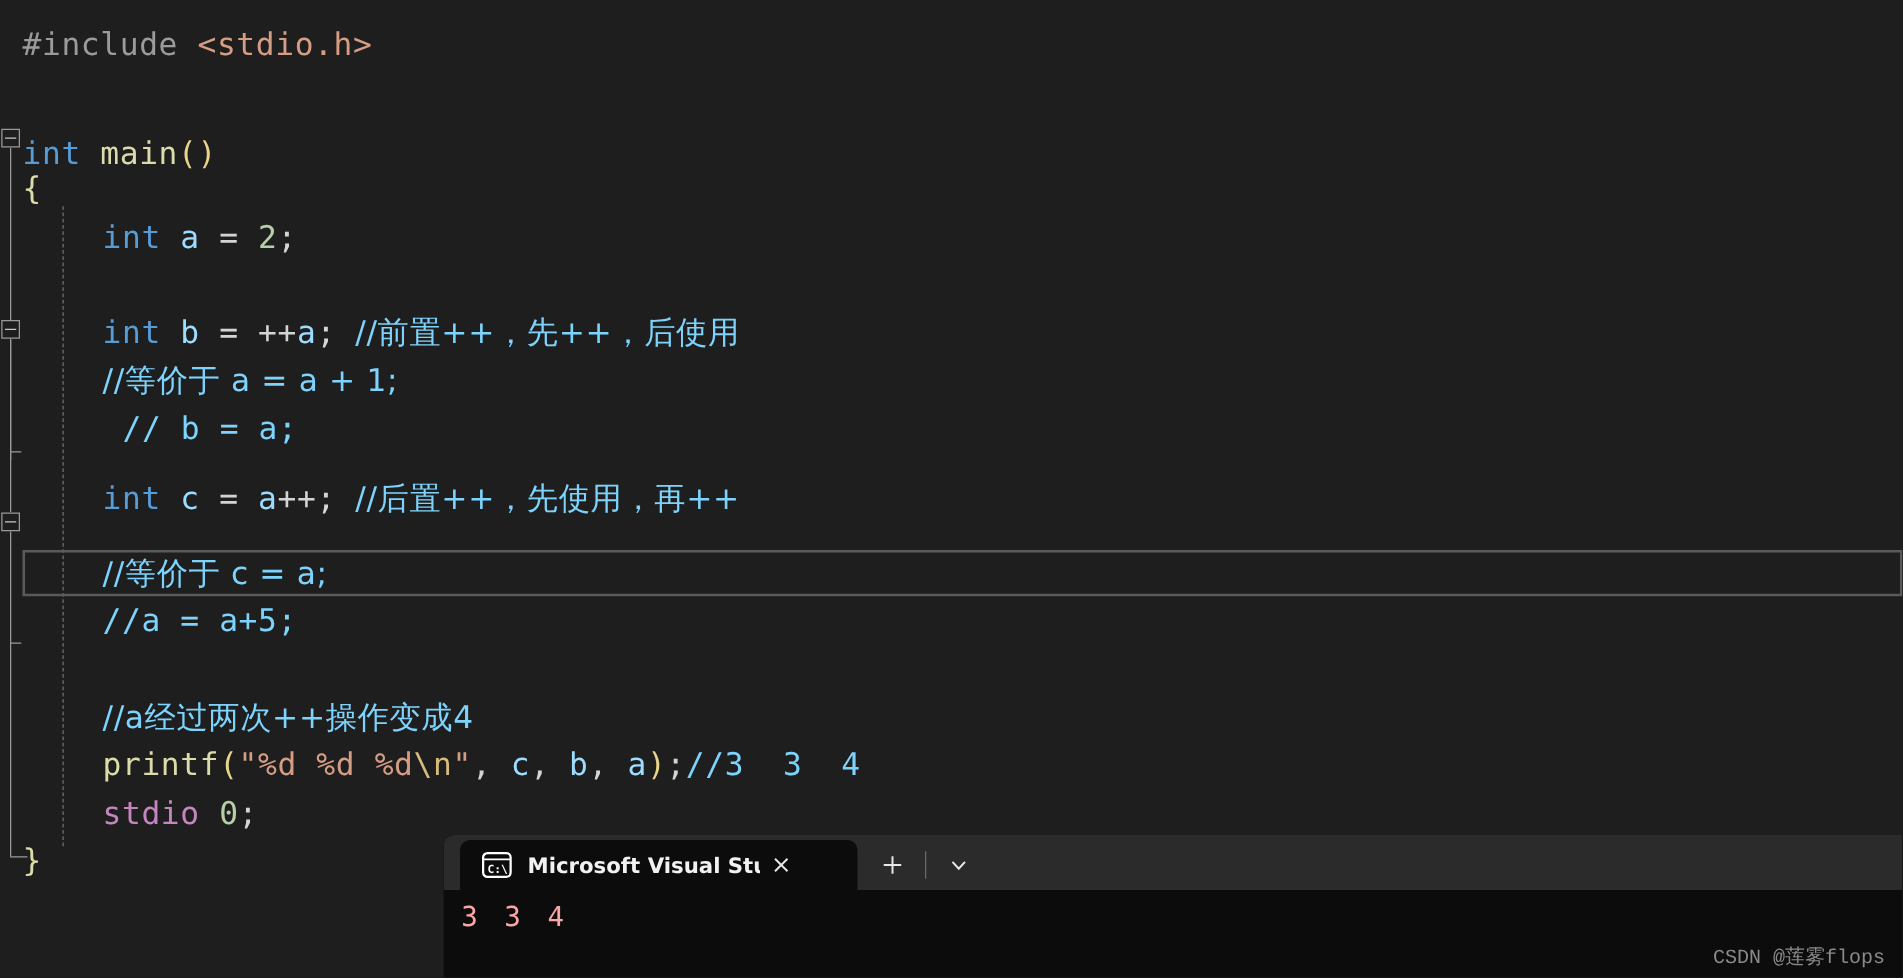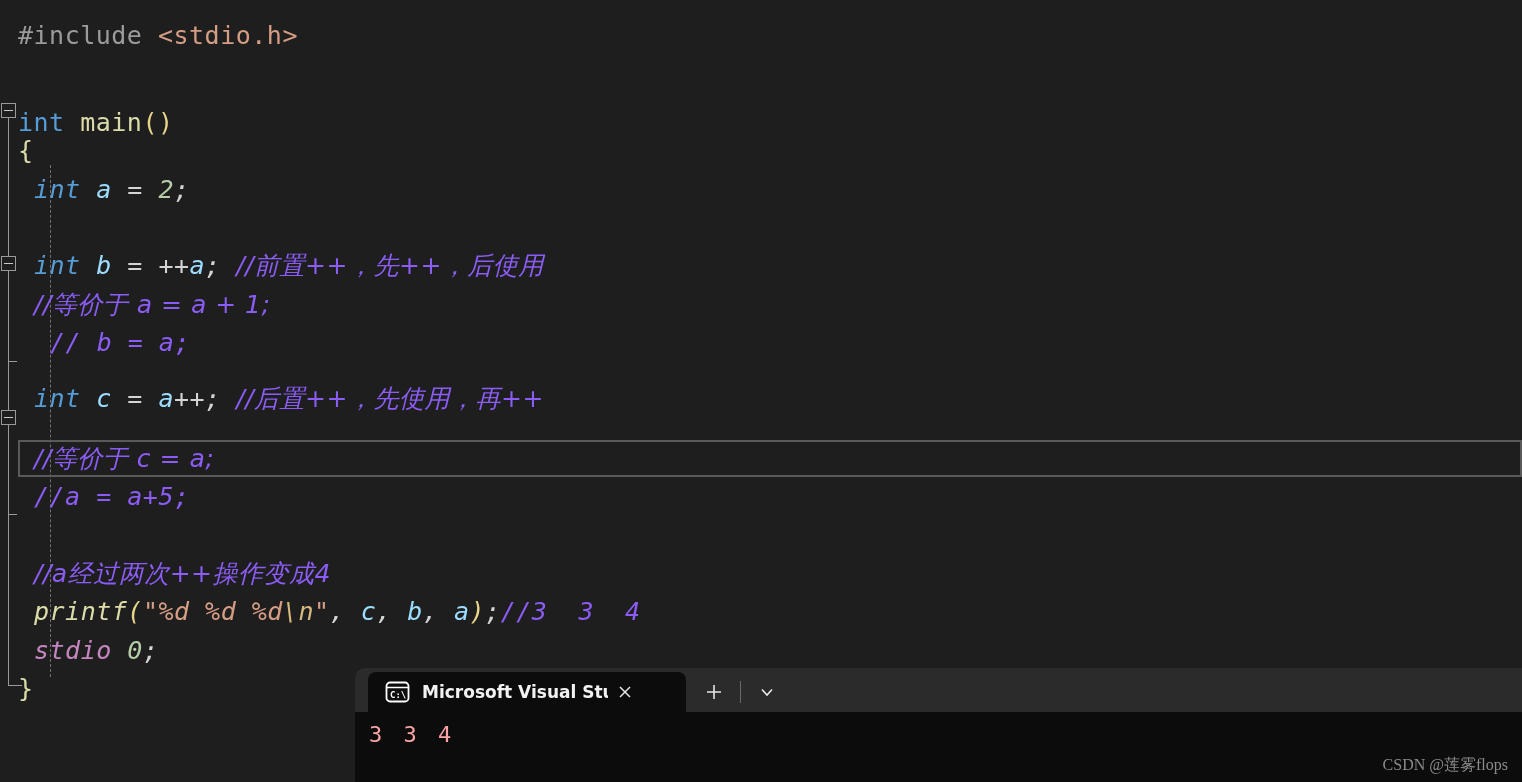--- a/index.html
+++ b/index.html
@@ -30,32 +30,32 @@
     height: 39px;
     line-height: 39px;
     white-space: pre;
     font-family: "DejaVu Sans Mono", monospace;
     font-size: 25px;
     letter-spacing: 0.5px;
   }
 
   .ln-indent0 { padding-left: 18px; }
   .ln-indent1 { padding-left: 18px; }
-  .ln-indent2 { padding-left: 34px; font-style: italic; }
+  .ln-indent2 { padding-left: 82px; }
 
   
   .t-pre      { color: #9b9b9b; }
   .t-header   { color: #d69d85; }
   .t-kw       { color: #569cd6; }
   .t-fn       { color: #dcdcaa; }
   .t-var      { color: #9cdcfe; }
   .t-num      { color: #b5cea8; }
   .t-punct    { color: #d4d4d4; }
   .t-brace    { color: #dcdcaa; }
-  .t-comment  { color: #8b5cf6; }
+  .t-comment  { color: #7dd3fc; }
   .t-str      { color: #d69d85; }
   .t-esc      { color: #d7ba7d; }
   .t-ret      { color: #c586c0; }
   .t-paren    { color: #e8d48a; }
 
   
   .cjk { font-family: "DejaVu Sans", "Liberation Sans", sans-serif; }
 
   
   #fold-column {
@@ -213,21 +213,21 @@
     color: #fca5a5;
     letter-spacing: 4px;
     white-space: pre;
   }
 
   
   #watermark {
     position: absolute;
     right: 14px;
     bottom: 6px;
-    font-family: Liberation Serif, serif;
+    font-family: Liberation Mono, monospace;
     font-size: 16px;
     color: #8a8a8a;
     white-space: nowrap;
   }
 </style>
 </head>
 <body>
 
 <div id="editor">
 

